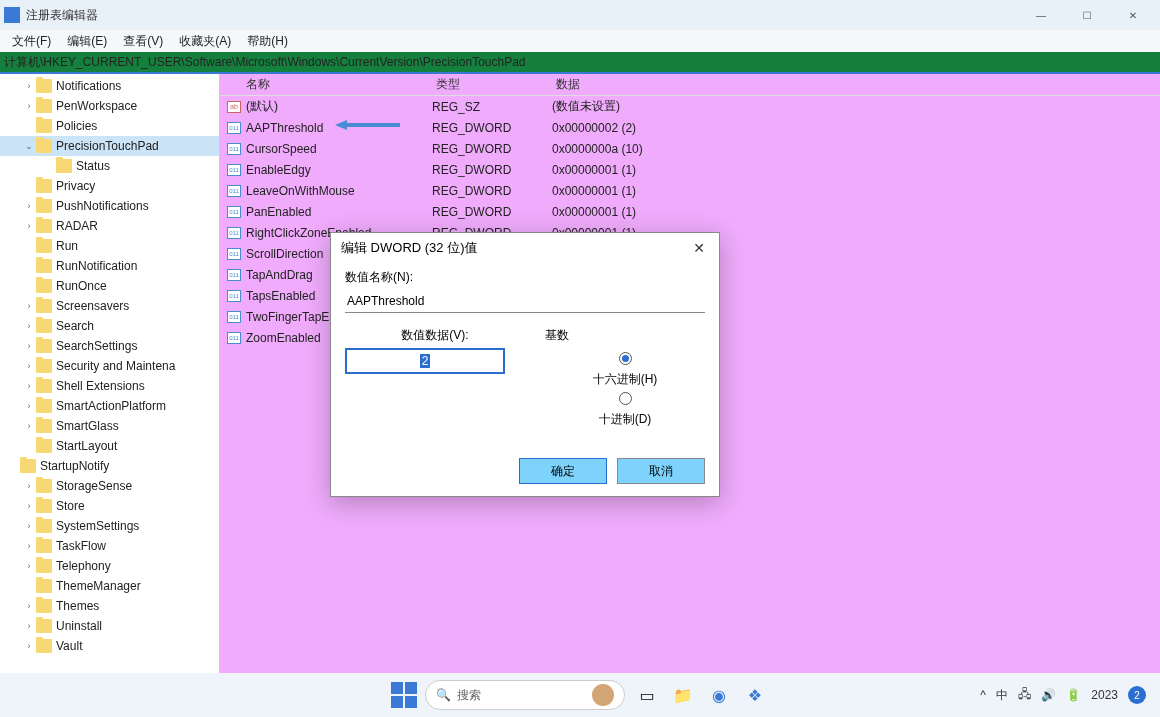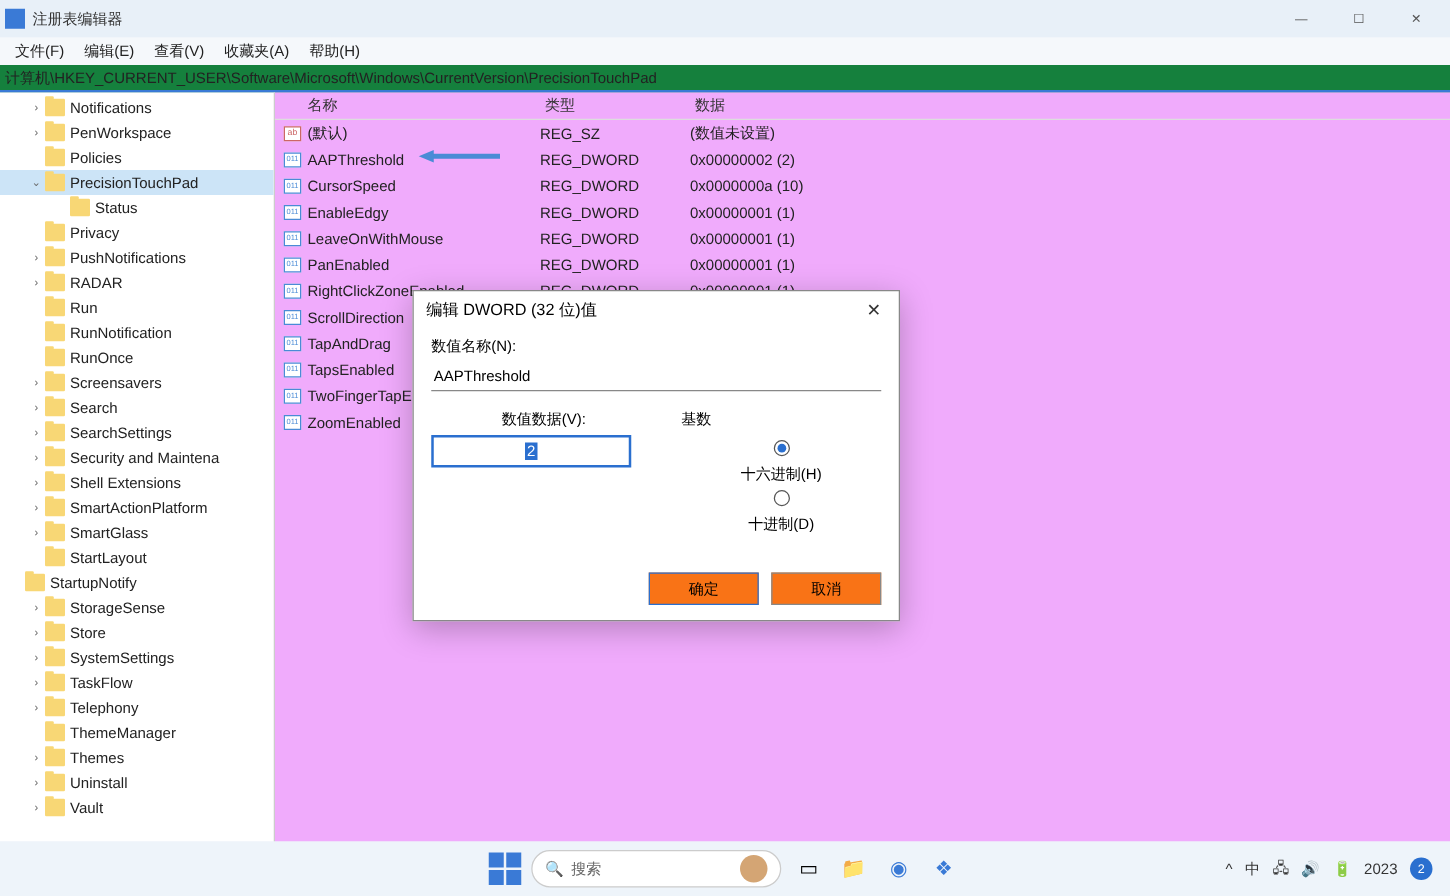--- a/index.html
+++ b/index.html
@@ -53,21 +53,21 @@
 .dialog .row2 { display: flex; gap: 20px; }
 .dialog .col-left { flex: 1; text-align: center; }
 .dialog .col-right { width: 160px; }
 .dialog .input-box { border: 2px solid #2a6fcf; padding: 4px; width: 160px; background: #fff; }
 .dialog .input-box span { background: #2a6fcf; color:#fff; padding:0 2px; }
 .dialog fieldset { border: none; }
 .dialog .radio-row { display: flex; align-items: center; gap: 6px; margin: 4px 0; flex-direction: column; }
 .dialog .radio { width:13px; height:13px; border:1px solid #555; border-radius:50%; display:inline-flex; align-items:center; justify-content:center; }
 .dialog .radio.checked::after { content:""; width:7px; height:7px; border-radius:50%; background:#2a6fcf; }
 .dialog .dlg-buttons { display: flex; gap: 10px; justify-content: flex-end; padding: 12px 14px; }
-.dialog .btn { width: 88px; height: 26px; border:1px solid #888; background:#f97316; font-size:12px; display:flex;align-items:center;justify-content:center; }
+.dialog .btn { width: 88px; height: 26px; border:1px solid #888; background:#7dd3fc; font-size:12px; display:flex;align-items:center;justify-content:center; }
 .dialog .btn.primary { border-color:#2a6fcf; }
 
 .taskbar { position:absolute; bottom:0; left:0; right:0; height:44px; background:#eef4fa; display:flex; align-items:center; }
 .taskbar .center { position:absolute; left:50%; transform:translateX(-50%); display:flex; align-items:center; gap:8px; }
 .taskbar .start { width:26px; height:26px; display:grid; grid-template-columns:1fr 1fr; grid-template-rows:1fr 1fr; gap:2px; }
 .taskbar .start div { background:#3a7ad6; }
 .taskbar .search { width:200px; height:30px; background:#fff; border:1px solid #ccc; border-radius:15px; display:flex; align-items:center; padding:0 10px; font-size:12px; color:#666; gap:6px; }
 .taskbar .search .av { width:22px; height:22px; border-radius:50%; background:#d4a574; margin-left:auto; }
 .taskbar .tb-icon { width:28px; height:28px; border-radius:4px; display:flex;align-items:center;justify-content:center; }
 .taskbar .tray { margin-left:auto; display:flex; align-items:center; gap:10px; padding:0 14px; font-size:12px; color:#333; }

